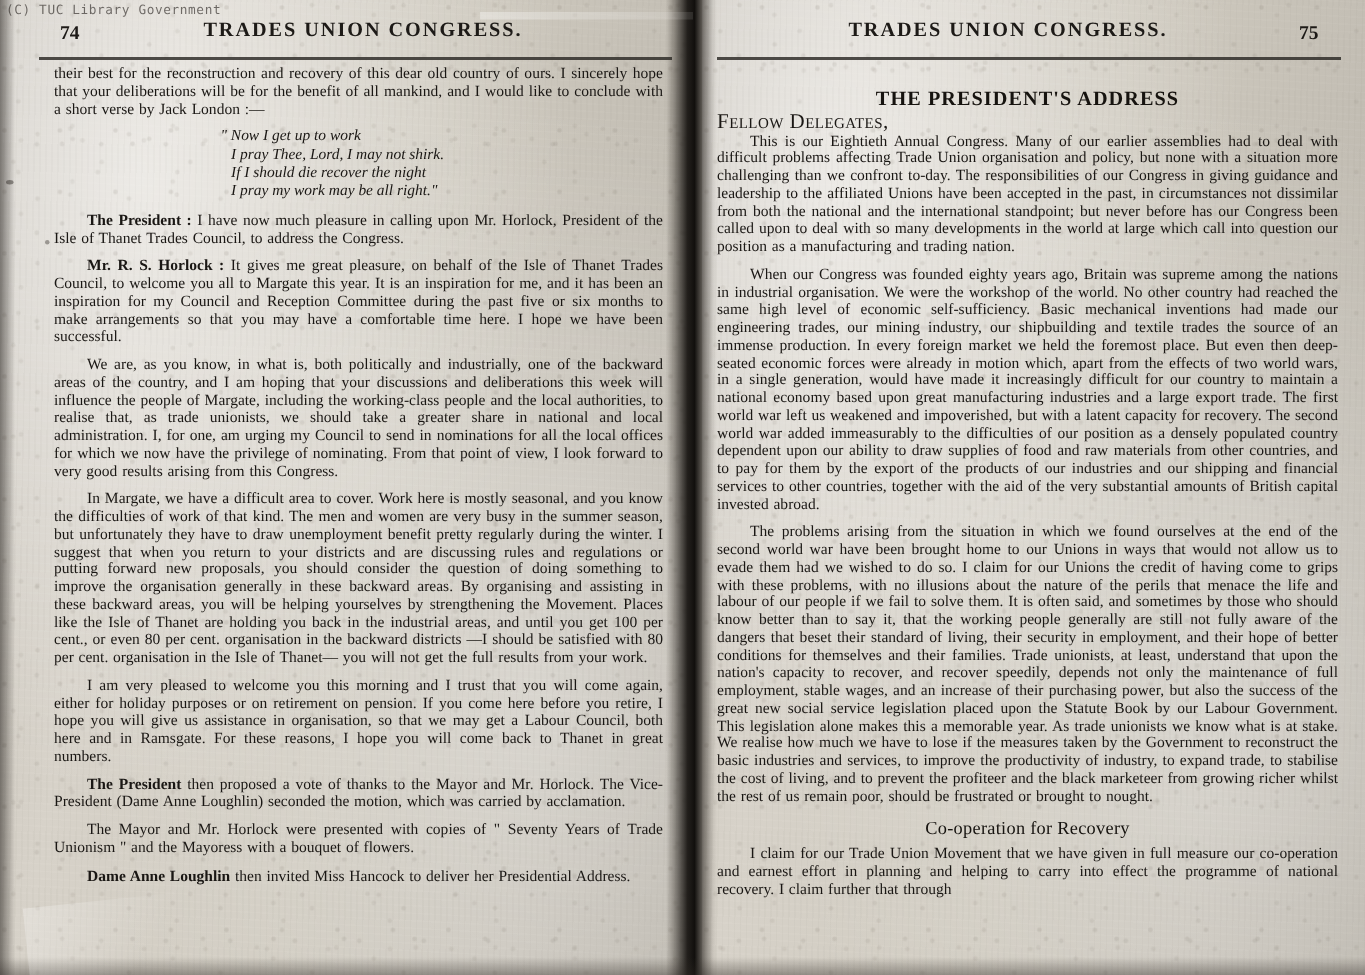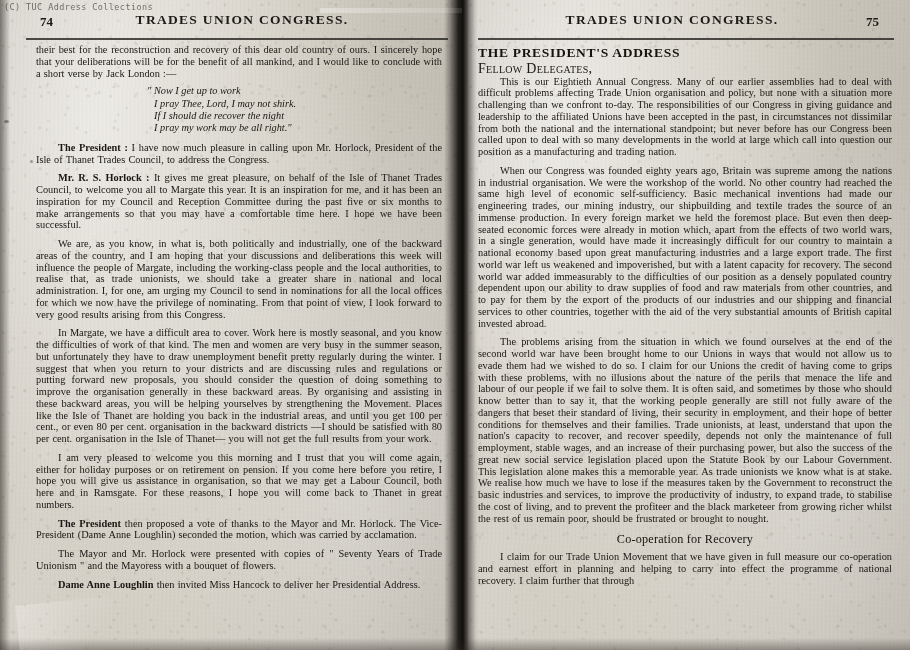--- a/index.html
+++ b/index.html
@@ -157,26 +157,26 @@
     font-size: 10.3px;
     line-height: 12.4px;
     text-indent: 0;
     text-align: left;
   }
   .verse .ln { display: block; white-space: nowrap; }
   .verse .ln:first-child { margin-left: -7px; }
 
   
   .addr-title {
-    text-align: left;
+    text-align: center;
     font-weight: bold;
     font-size: 13.5px;
     letter-spacing: .7px;
     color: #16130f;
-    margin: 3px 0 4px 0;
+    margin: 16px 0 4px 0;
   }
   .salutation {
     font-variant: small-caps;
     font-size: 14px;
     letter-spacing: .3px;
     margin-bottom: 1px;
   }
   .subhead {
     text-align: center;
     font-weight: normal;
@@ -289,14 +289,14 @@
 
       <p>I claim for our Trade Union Movement that we have given in full measure our co-operation and earnest effort in planning and helping to carry into effect the programme of national recovery. I claim further that through</p>
     </div>
 
   </div>
 
   <div class="gutter"></div>
   <div class="edge-dark-left"></div>
   <div class="edge-dark-bottom"></div>
 
-  <div class="watermark">(C) TUC Address Collections</div>
+  <div class="watermark">(C) TUC Library Government</div>
 </div>
 
 </body></html>

